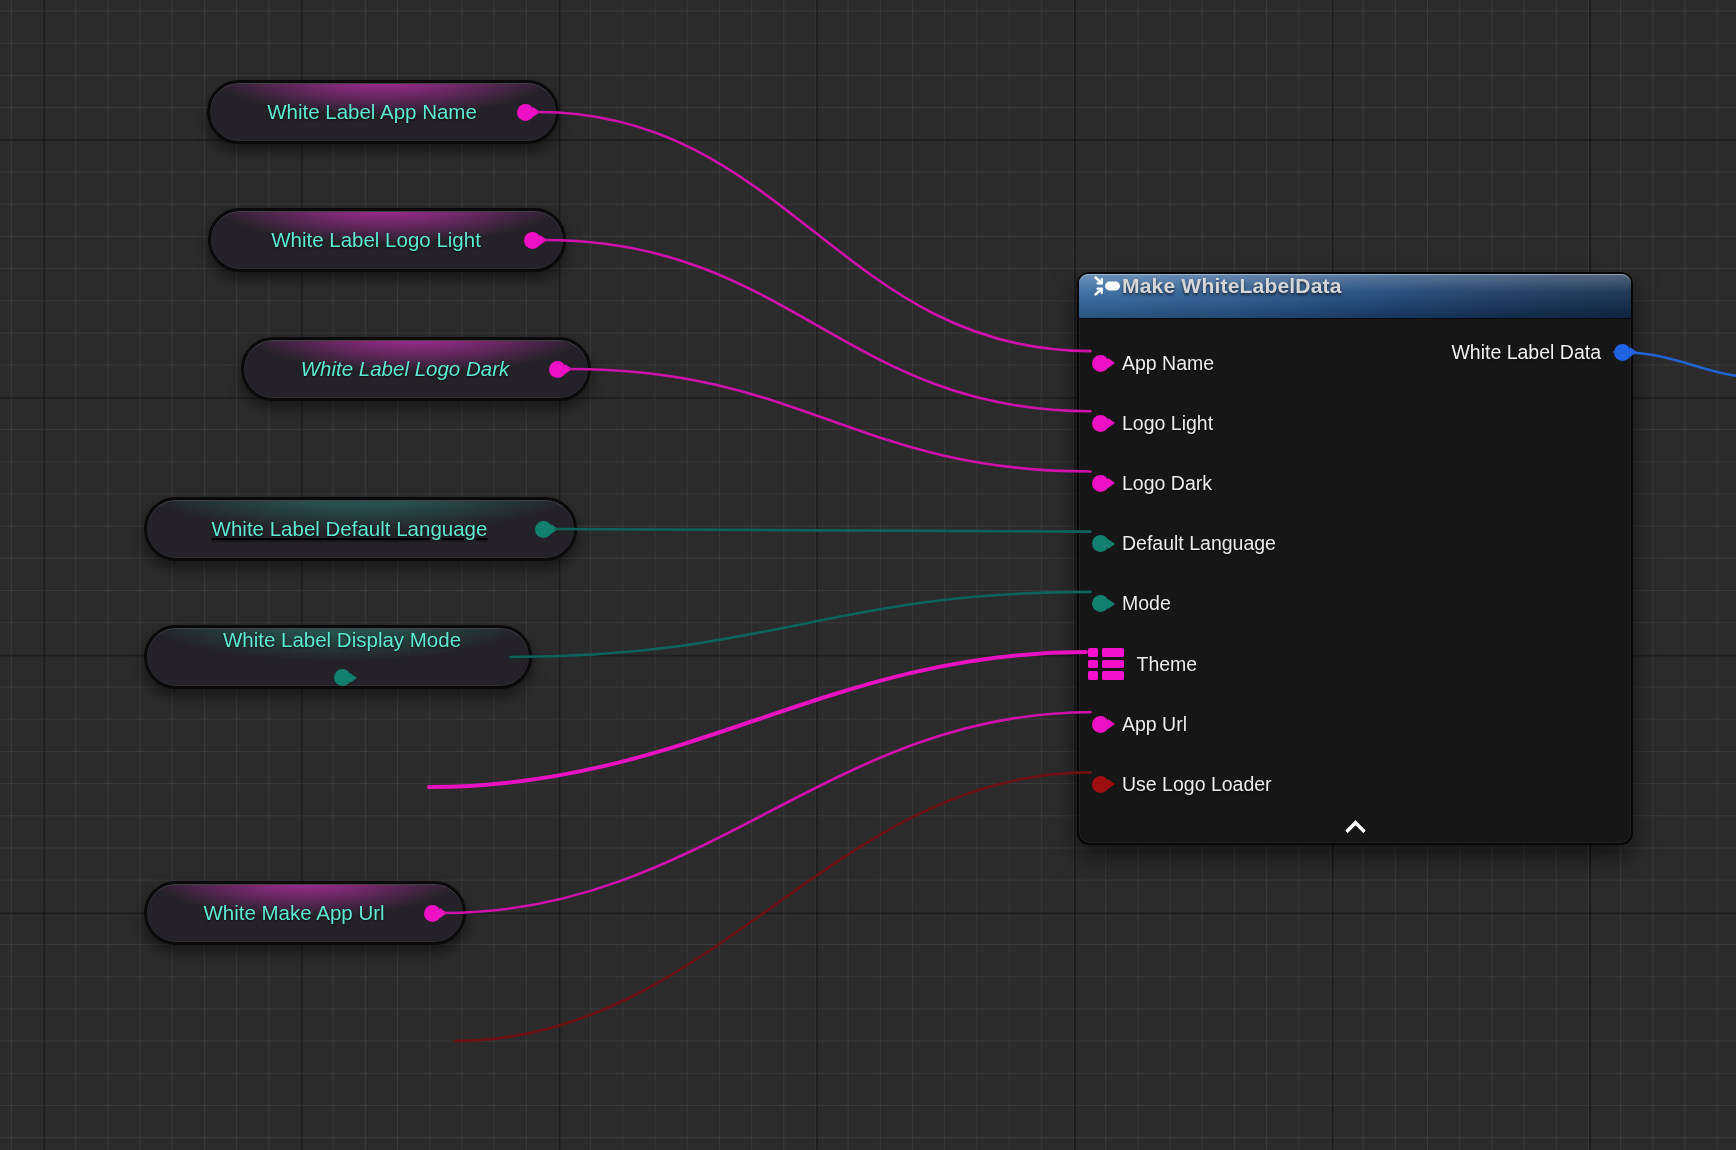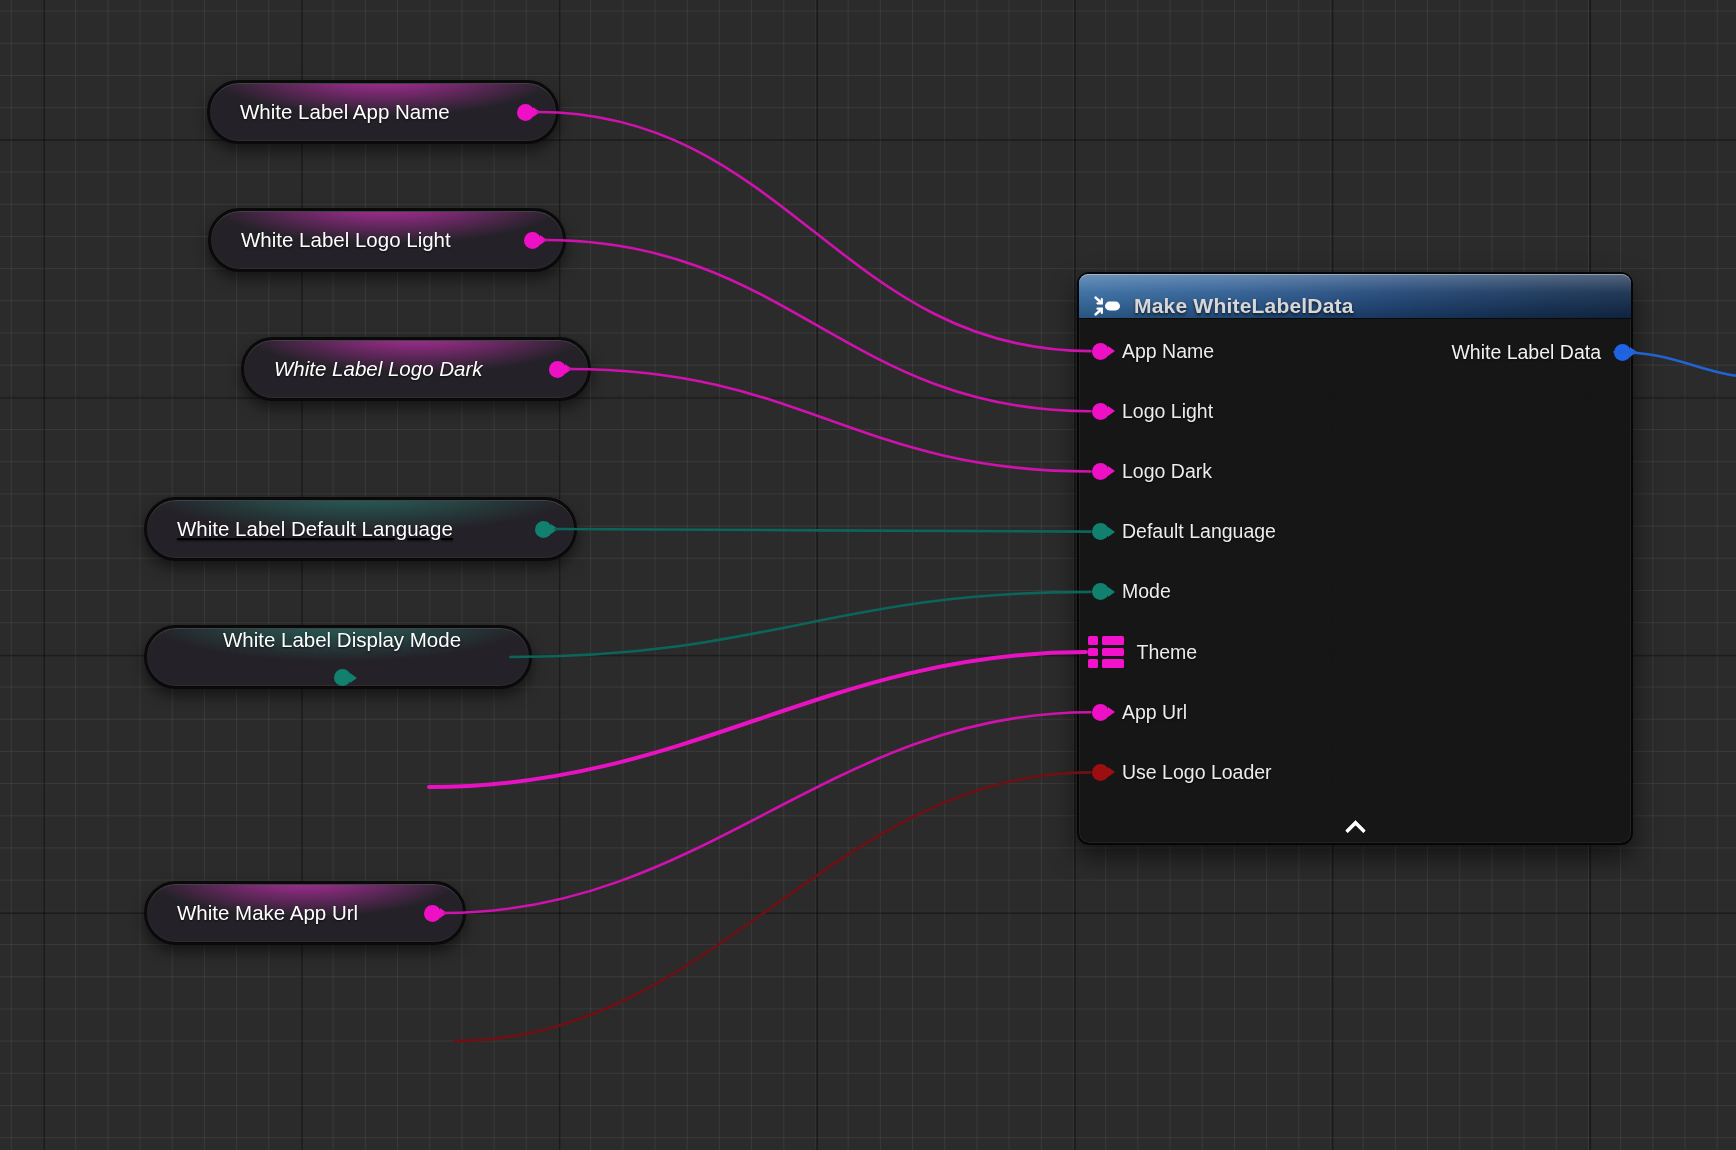--- a/index.html
+++ b/index.html
@@ -27,22 +27,22 @@
     display:flex;align-items:center;
     padding:0 22px 0 30px;gap:13px;
     box-sizing:border-box;
   }
   .pill .glow{
     position:absolute;inset:1px;border-radius:30px;
     background:radial-gradient(85% 125% at 50% -18%, var(--glow) 0%, transparent 60%);
     pointer-events:none;
   }
   .pill .pill-label{
-    position:relative;flex:1;text-align:left;
-    color:#ffffff;font-size:20.5px;white-space:nowrap;
+    position:relative;flex:1;text-align:center;
+    color:#5eead4;font-size:20.5px;white-space:nowrap;
     text-shadow:0 1px 2px rgba(0,0,0,0.7);
   }
 
   
   .pin{
     position:relative;flex:none;width:17px;height:17px;border-radius:50%;
     background:var(--pin);
   }
   .pin::after{
     content:"";position:absolute;left:16px;top:3.5px;
@@ -59,32 +59,32 @@
   
   .bp-node{
     position:absolute;left:1077px;top:272px;width:556px;height:573px;
     background:rgba(21,21,21,0.95);
     border:2px solid #060607;border-radius:12px;
     box-shadow:0 12px 26px rgba(0,0,0,0.55), inset 0 0 0 1px rgba(255,255,255,0.06);
     box-sizing:border-box;
   }
   .node-header{
     height:44px;border-radius:9px 9px 0 0;
-    display:flex;align-items:flex-end;gap:12px;padding:0 13px;
+    display:flex;align-items:flex-start;gap:0;padding:0 13px;
     background:
       linear-gradient(180deg, rgba(255,255,255,0.28) 0%, rgba(255,255,255,0.07) 42%, rgba(0,0,0,0.20) 100%),
       linear-gradient(90deg,#33699f 0%,#2a5a90 28%,#1c4274 58%,#153257 84%,#122b4c 100%);
     box-shadow:inset 0 1px 0 rgba(255,255,255,0.35);
     border-bottom:1px solid #0a0a0a;
   }
   .node-title{
     color:#d7d7d7;font-size:21px;font-weight:bold;letter-spacing:0.2px;
     text-shadow:0 2px 3px rgba(0,0,0,0.65);white-space:nowrap;
   }
-  .node-rows{position:relative;padding-top:2px;}
+  .node-rows{position:relative;padding-top:14px;}
   .node-row{height:60.2px;display:flex;align-items:center;gap:13px;padding-left:13px;}
   .node-row.map-row{padding-left:9px;}
   .node-row .row-label{
     color:#ececec;font-size:19.5px;white-space:nowrap;
     text-shadow:0 1px 2px rgba(0,0,0,0.7);
   }
   .output-row{
     position:absolute;top:48px;right:0;height:60px;
     display:flex;align-items:center;gap:13px;
   }

